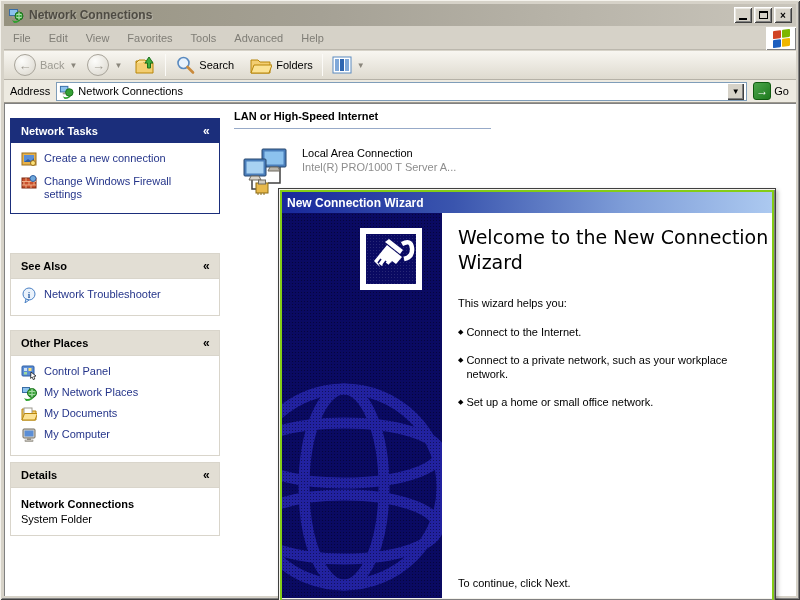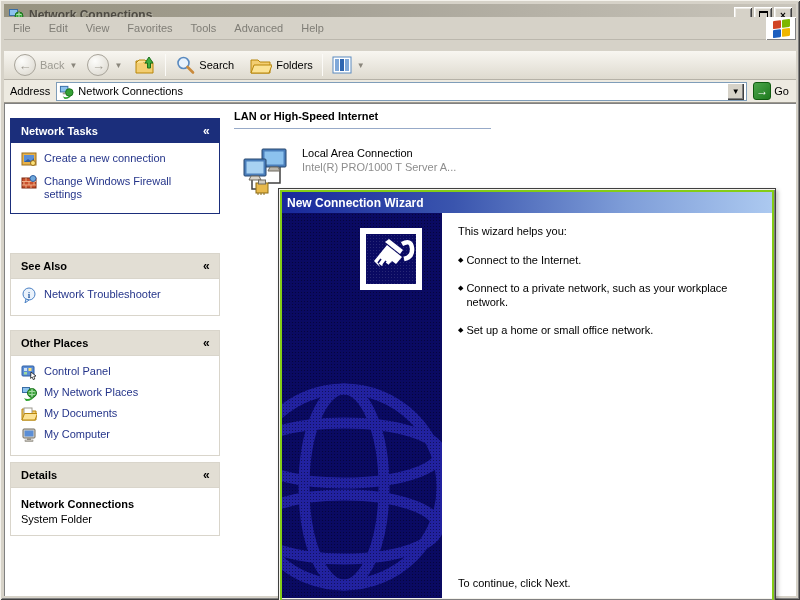--- a/index.html
+++ b/index.html
@@ -15,21 +15,21 @@
     display:flex; align-items:center; padding:0 4px; }
   .titlebar .title { font-weight:bold; font-size:12px; color:#4E4B43; margin-left:5px; flex:1;
     text-shadow:1px 1px 0 rgba(255,255,255,0.25); }
   .winbtns { display:flex; gap:2px; }
   .winbtn { width:18px; height:16px; background:#D6D2C8; display:flex; align-items:center; justify-content:center;
     box-shadow: inset 1px 1px 0 #fff, inset -1px -1px 0 #404040, inset 2px 2px 0 #ECEAE4, inset -2px -2px 0 #808080;
     font-size:10px; font-weight:bold; color:#000; cursor:pointer; }
   .glyph-min { width:8px; height:2px; background:#000; margin-top:8px; }
   .glyph-max { width:9px; height:8px; border:1px solid #000; border-top-width:2px; }
 
-  .menubar { position:absolute; left:4px; top:17px; right:4px; height:23px; display:flex; align-items:center;
+  .menubar { position:absolute; left:4px; top:27px; right:4px; height:23px; display:flex; align-items:center;
     background:#D6D2C8; border-bottom:1px solid #BBB7AD; }
   .menu-item { padding:3px 9px; color:#7F7D76; cursor:pointer; }
   .winlogo { margin-left:auto; width:30px; height:23px; background:#fff; display:flex; align-items:center; justify-content:center;
     box-shadow: inset 1px 1px 0 #fff, inset -1px -1px 0 #808080; }
   .flag { display:grid; grid-template-columns:8px 8px; grid-template-rows:8px 8px; gap:1px; transform:skewY(-8deg); }
   .flag i { display:block; border-radius:1px; }
 
   .toolbar { position:absolute; left:4px; top:51px; right:4px; height:29px; display:flex; align-items:center;
     background:linear-gradient(#F8F6F1,#DEDACF); border-bottom:1px solid #B5B1A7; padding:0 6px; }
   .tbtn { display:flex; align-items:center; gap:4px; padding:2px 4px; cursor:pointer; color:#000; }
@@ -371,20 +371,21 @@
                 <path d="M8 27 L21 11 L36 23 L30 30 L26 27 L23 31 L19 28 L16 32 L12 29 L14 33 Z"></path>
                 <path d="M19 8 l4 -3 l14 11 l-3 4 z"></path>
               </g>
               <path d="M36 10 q9 -5 10 4 q1 9 -8 11" stroke="#fff" stroke-width="4.5" fill="none"></path>
               <path d="M12 29 l3 -4 M17 31 l3 -4 M22 33 l3 -4" stroke="#0A0A62" stroke-width="1.6"></path>
             </svg>
           </div>
         </div>
       </div>
       <div class="wiz-right">
+        <div class="wiz-heading">Welcome to the New Connection Wizard</div>
         <div class="wiz-intro">This wizard helps you:</div>
         <div class="wiz-bullet">
           <span class="b">◆</span>
           <span class="t">Connect to the Internet.</span>
         </div>
         <div class="wiz-bullet">
           <span class="b">◆</span>
           <span class="t">Connect to a private network, such as your workplace network.</span>
         </div>
         <div class="wiz-bullet">

